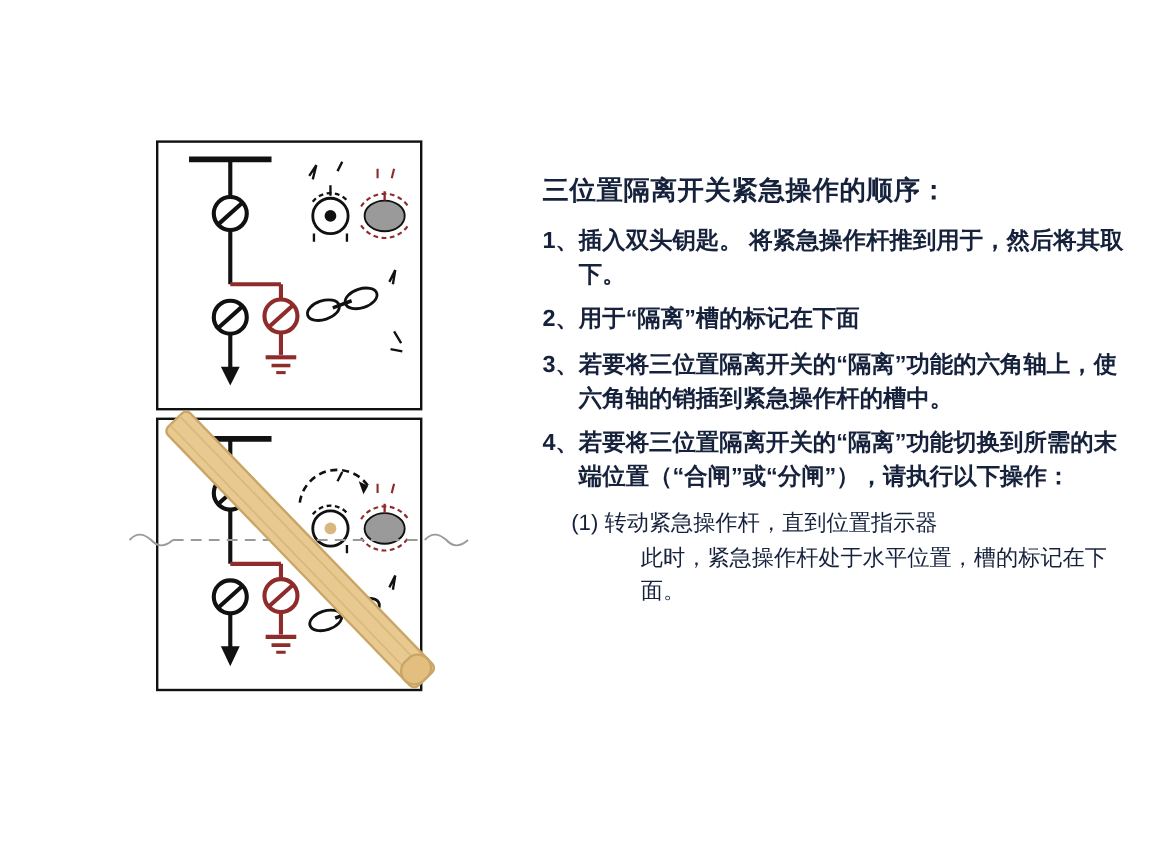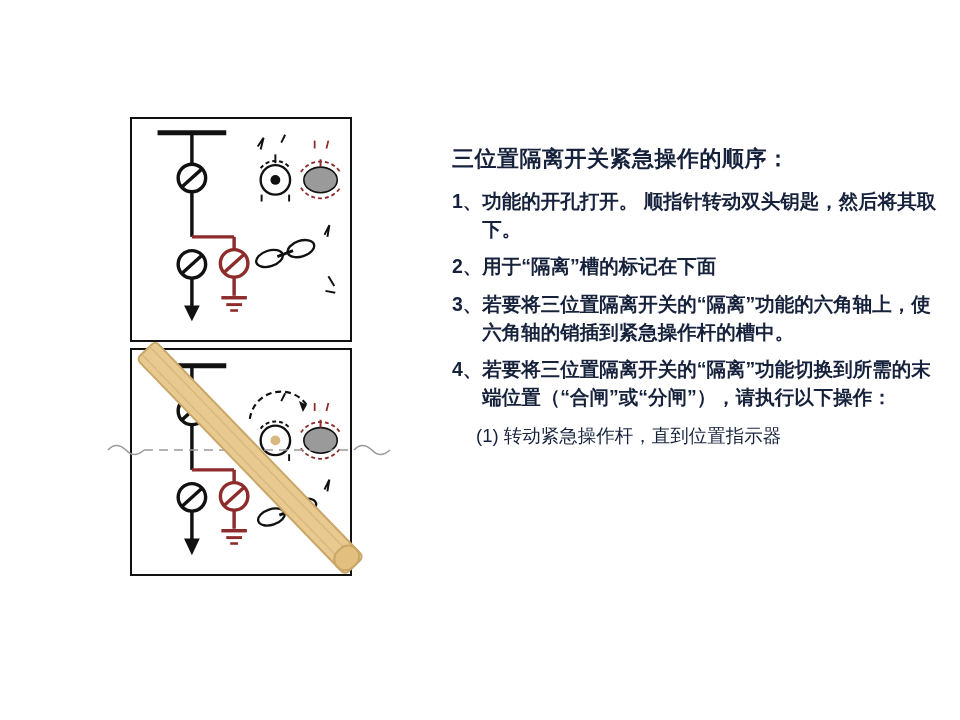--- a/index.html
+++ b/index.html
@@ -266,21 +266,21 @@
       </g>
     </svg>
   </div>
 
   <div id="text-block">
 
     <div class="heading">三位置隔离开关紧急操作的顺序：</div>
 
     <div class="step">
       <span class="num">1、</span>
-      <span class="body">功能的开孔打开。 顺指针转动双头钥匙，然后将其取下。</span>
+      <span class="body">插入双头钥匙。 将紧急操作杆推到用于，然后将其取下。</span>
     </div>
 
     <div class="step">
       <span class="num">2、</span>
       <span class="body">用于“隔离”槽的标记在下面</span>
     </div>
 
     <div class="step">
       <span class="num">3、</span>
       <span class="body">若要将三位置隔离开关的“隔离”功能的六角轴上，使六角轴的销插到紧急操作杆的槽中。</span>
@@ -289,18 +289,19 @@
     <div class="step">
       <span class="num">4、</span>
       <span class="body">若要将三位置隔离开关的“隔离”功能切换到所需的末端位置（“合闸”或“分闸”），请执行以下操作：</span>
     </div>
 
     <div class="substep">
       <div>
         <span class="box-glyph"></span><span>(1)</span>
         <span>转动紧急操作杆，直到位置指示器</span>
       </div>
+      <div class="line3">此时，紧急操作杆处于水平位置，槽的标记在下面。</div>
     </div>
 
   </div>
 
 
 </div>
 
 </body></html>

